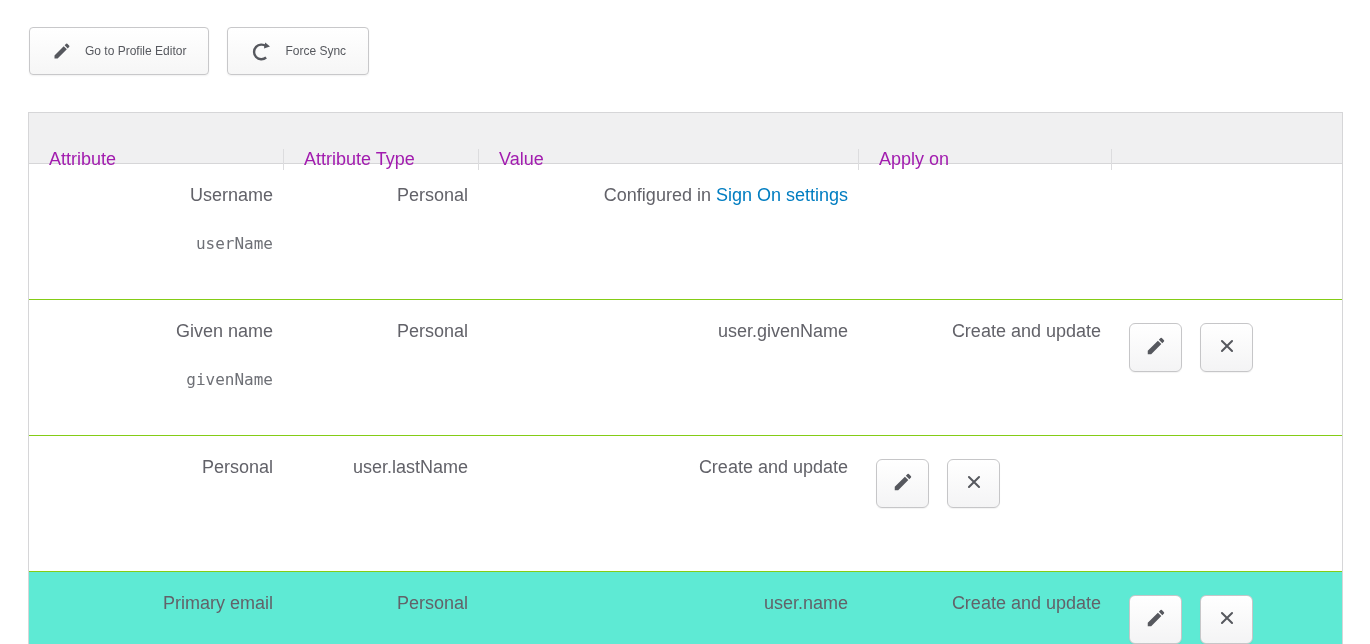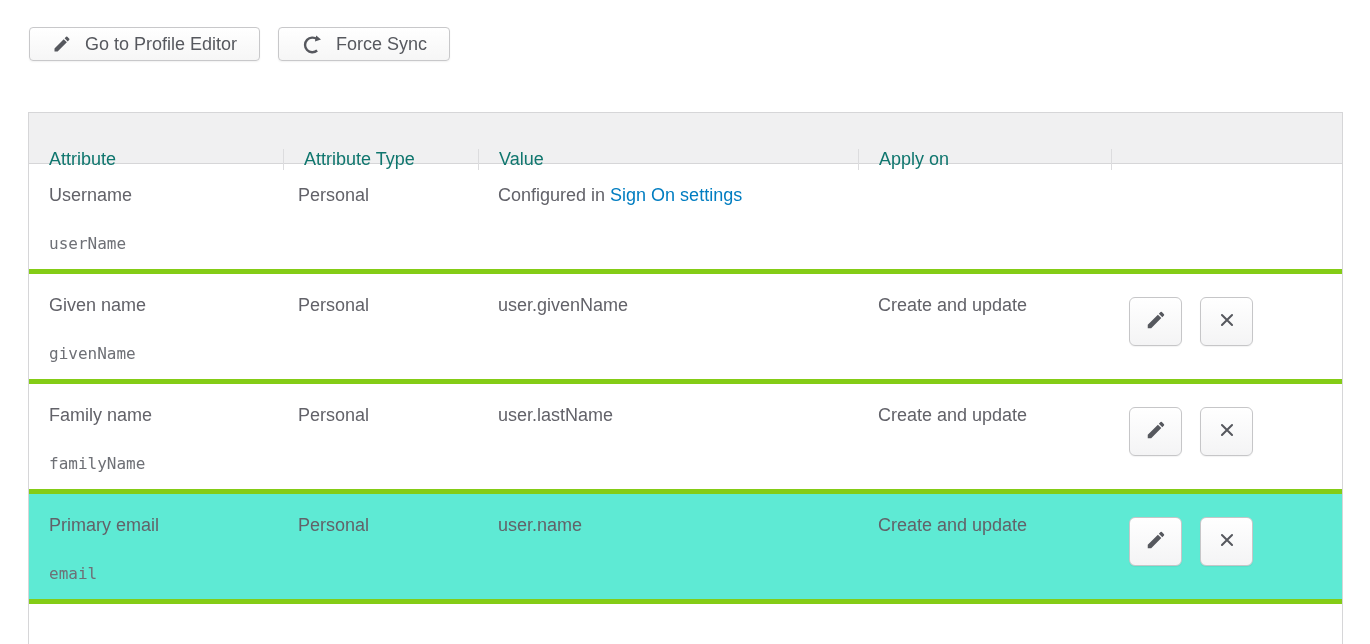--- a/index.html
+++ b/index.html
@@ -11,26 +11,26 @@
     color:#5e6065;
   }
 
   
   .toolbar {
     position:absolute; left:29px; top:27px;
     display:flex; gap:18px;
   }
   .btn {
     display:flex; align-items:center; gap:13px;
-    height:34px; padding:0 22px;
+    height:48px; padding:0 22px;
     background:linear-gradient(#ffffff,#f6f6f6);
     border:1px solid #c8c8ca;
     border-radius:4px;
     box-shadow:0 1px 2px rgba(0,0,0,0.06);
-    font-size:18px; color:#56585e;
+    font-size:12px; color:#56585e;
     cursor:pointer;
     font-family:"Liberation Sans", sans-serif;
   }
   .btn .ic { display:flex; align-items:center; }
 
   
   .table {
     position:absolute; left:28px; top:112px;
     width:1315px; height:560px;
     border:1px solid #d6d6d8;
@@ -39,32 +39,33 @@
   .thead {
     display:grid;
     grid-template-columns:254px 195px 380px 253px 231px;
     height:51px;
     background:#f0f0f1;
     border-bottom:1px solid #d6d6d8;
   }
   .th {
     display:flex; align-items:center;
     padding-left:20px;
-    font-size:18px; color:#0f766e;
+    font-size:18px; color:#a21caf;
     border-left:1px solid #dcdcde;
     margin-top:36px;
   }
   .th:first-child { border-left:none; }
 
   .row {
     display:grid;
     grid-template-columns:254px 195px 380px 253px 231px;
-    height:110px;
-    border-bottom:5px solid #84cc16;
+    height:136px;
+    border-bottom:1px solid #84cc16;
     background:#fff;
+    text-align:right;
   }
   .row.shaded { background:#5eead4; }
   .cell { padding:21px 10px 0 20px; font-size:18px; color:#626269; }
   .cell.type { padding-left:15px; }
   .attr-label { display:block; }
   .attr-name {
     display:block; margin-top:28px;
     font-family:"DejaVu Sans Mono", monospace;
     font-size:16px; color:#6e7076;
   }
@@ -149,24 +150,20 @@
         <span>
           <svg width="22" height="22" viewBox="0 0 24 24" fill="none" stroke="#56585e" stroke-width="2.2" stroke-linecap="round">
               <path d="M6.5 6.5 L17.5 17.5 M17.5 6.5 L6.5 17.5"></path>
             </svg>
         </span>
       </button>
     </div>
   </div>
 
   <div class="row">
-    <div class="cell">
-      <span class="attr-label">Family name</span>
-      <span class="attr-name">familyName</span>
-    </div>
     <div class="cell type">Personal</div>
     <div class="cell">user.lastName</div>
     <div class="cell">Create and update</div>
     <div class="actions">
       <button class="icon-btn">
         <span>
           <svg width="22" height="22" viewBox="0 0 24 24" fill="#56585e">
               <path d="M3 17.25V21h3.75L17.81 9.94l-3.75-3.75L3 17.25zM20.71 7.04c.39-.39.39-1.02 0-1.41l-2.34-2.34a.9959.9959 0 0 0-1.41 0l-1.83 1.83 3.75 3.75 1.83-1.83z"></path>
             </svg>
         </span>

